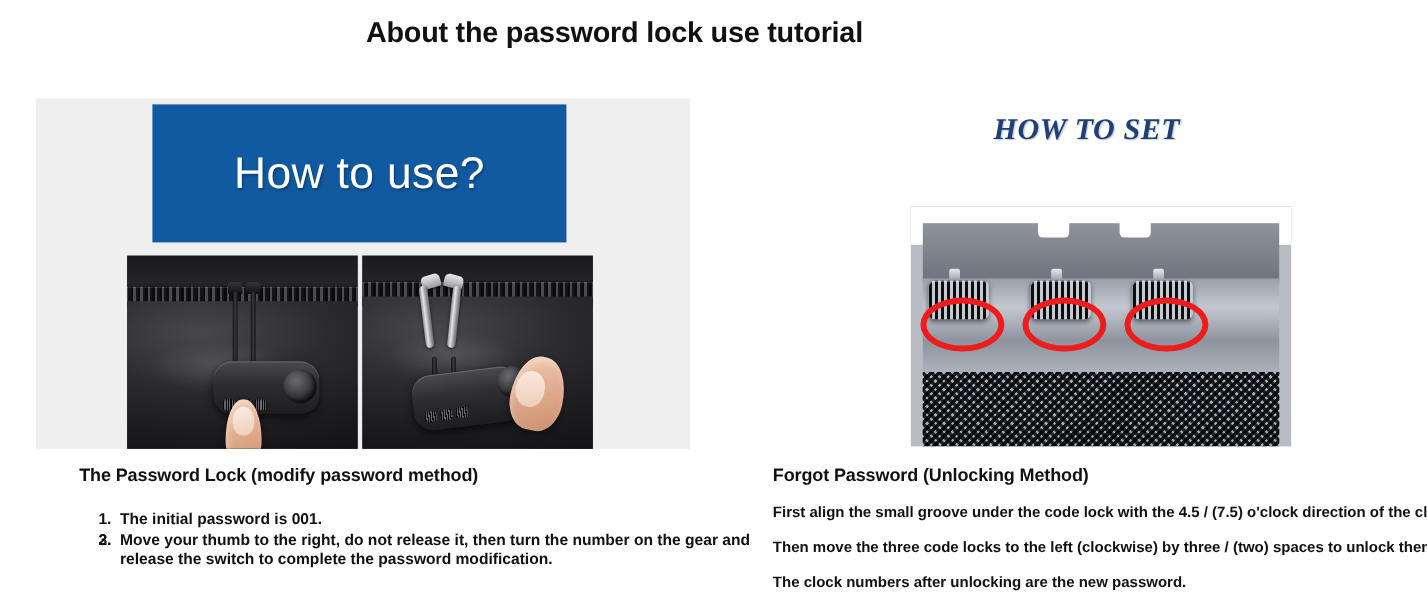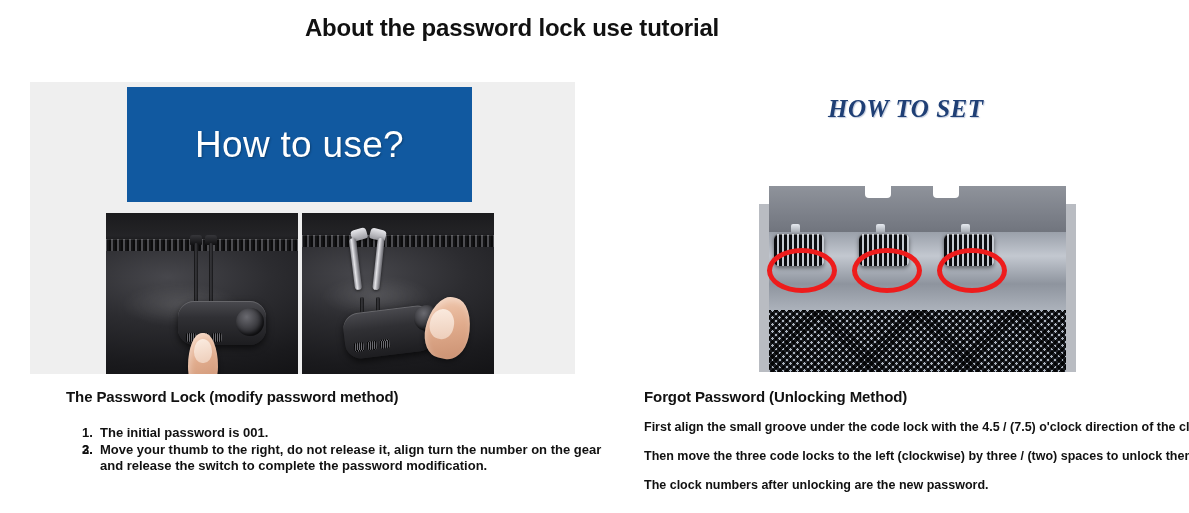--- a/index.html
+++ b/index.html
@@ -396,21 +396,21 @@
   <ol class="left-list">
     <li>
       <span class="num">1.</span>
       <span>The initial password is 001.</span>
     </li>
     <li>
       <span class="num">2.</span>
     </li>
     <li>
       <span class="num">3.</span>
-      <span>Move your thumb to the right, do not release it, align turn the number on the gear and release the switch to complete the password modification.</span>
+      <span>Move your thumb to the right, do not release it, then turn the number on the gear and release the switch to complete the password modification.</span>
     </li>
   </ol>
 </div>
 
 <div class="right-col">
   <div class="how-to-set">HOW TO SET</div>
 
   <div class="lock-photo">
     <div class="lp-sky"></div>
     <div class="lp-casing">

